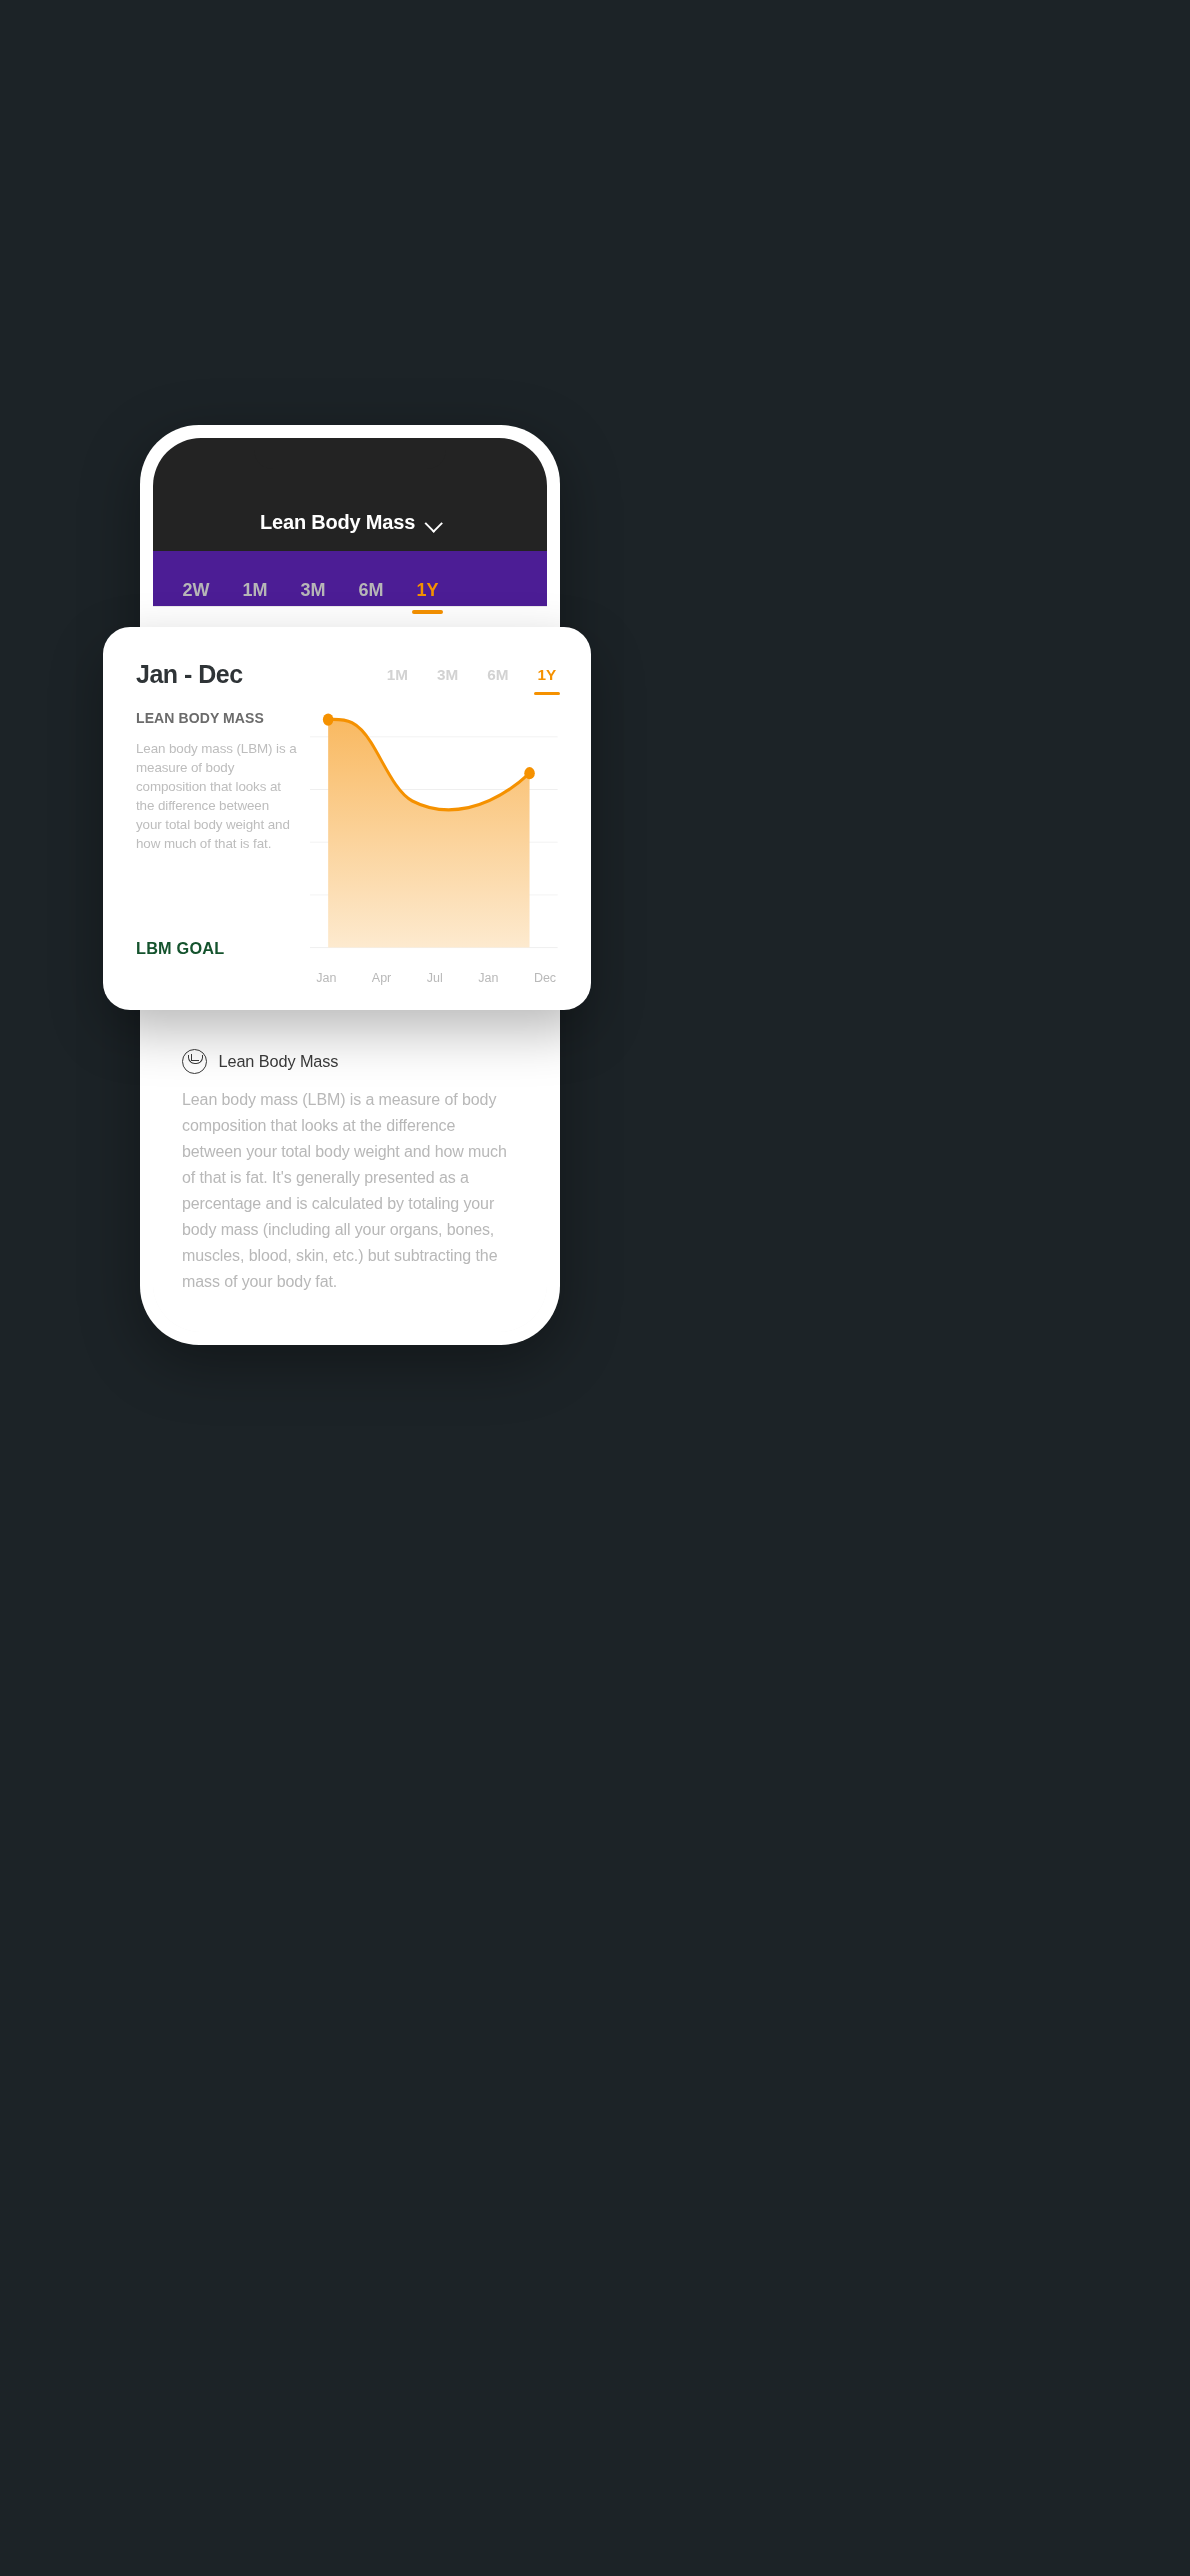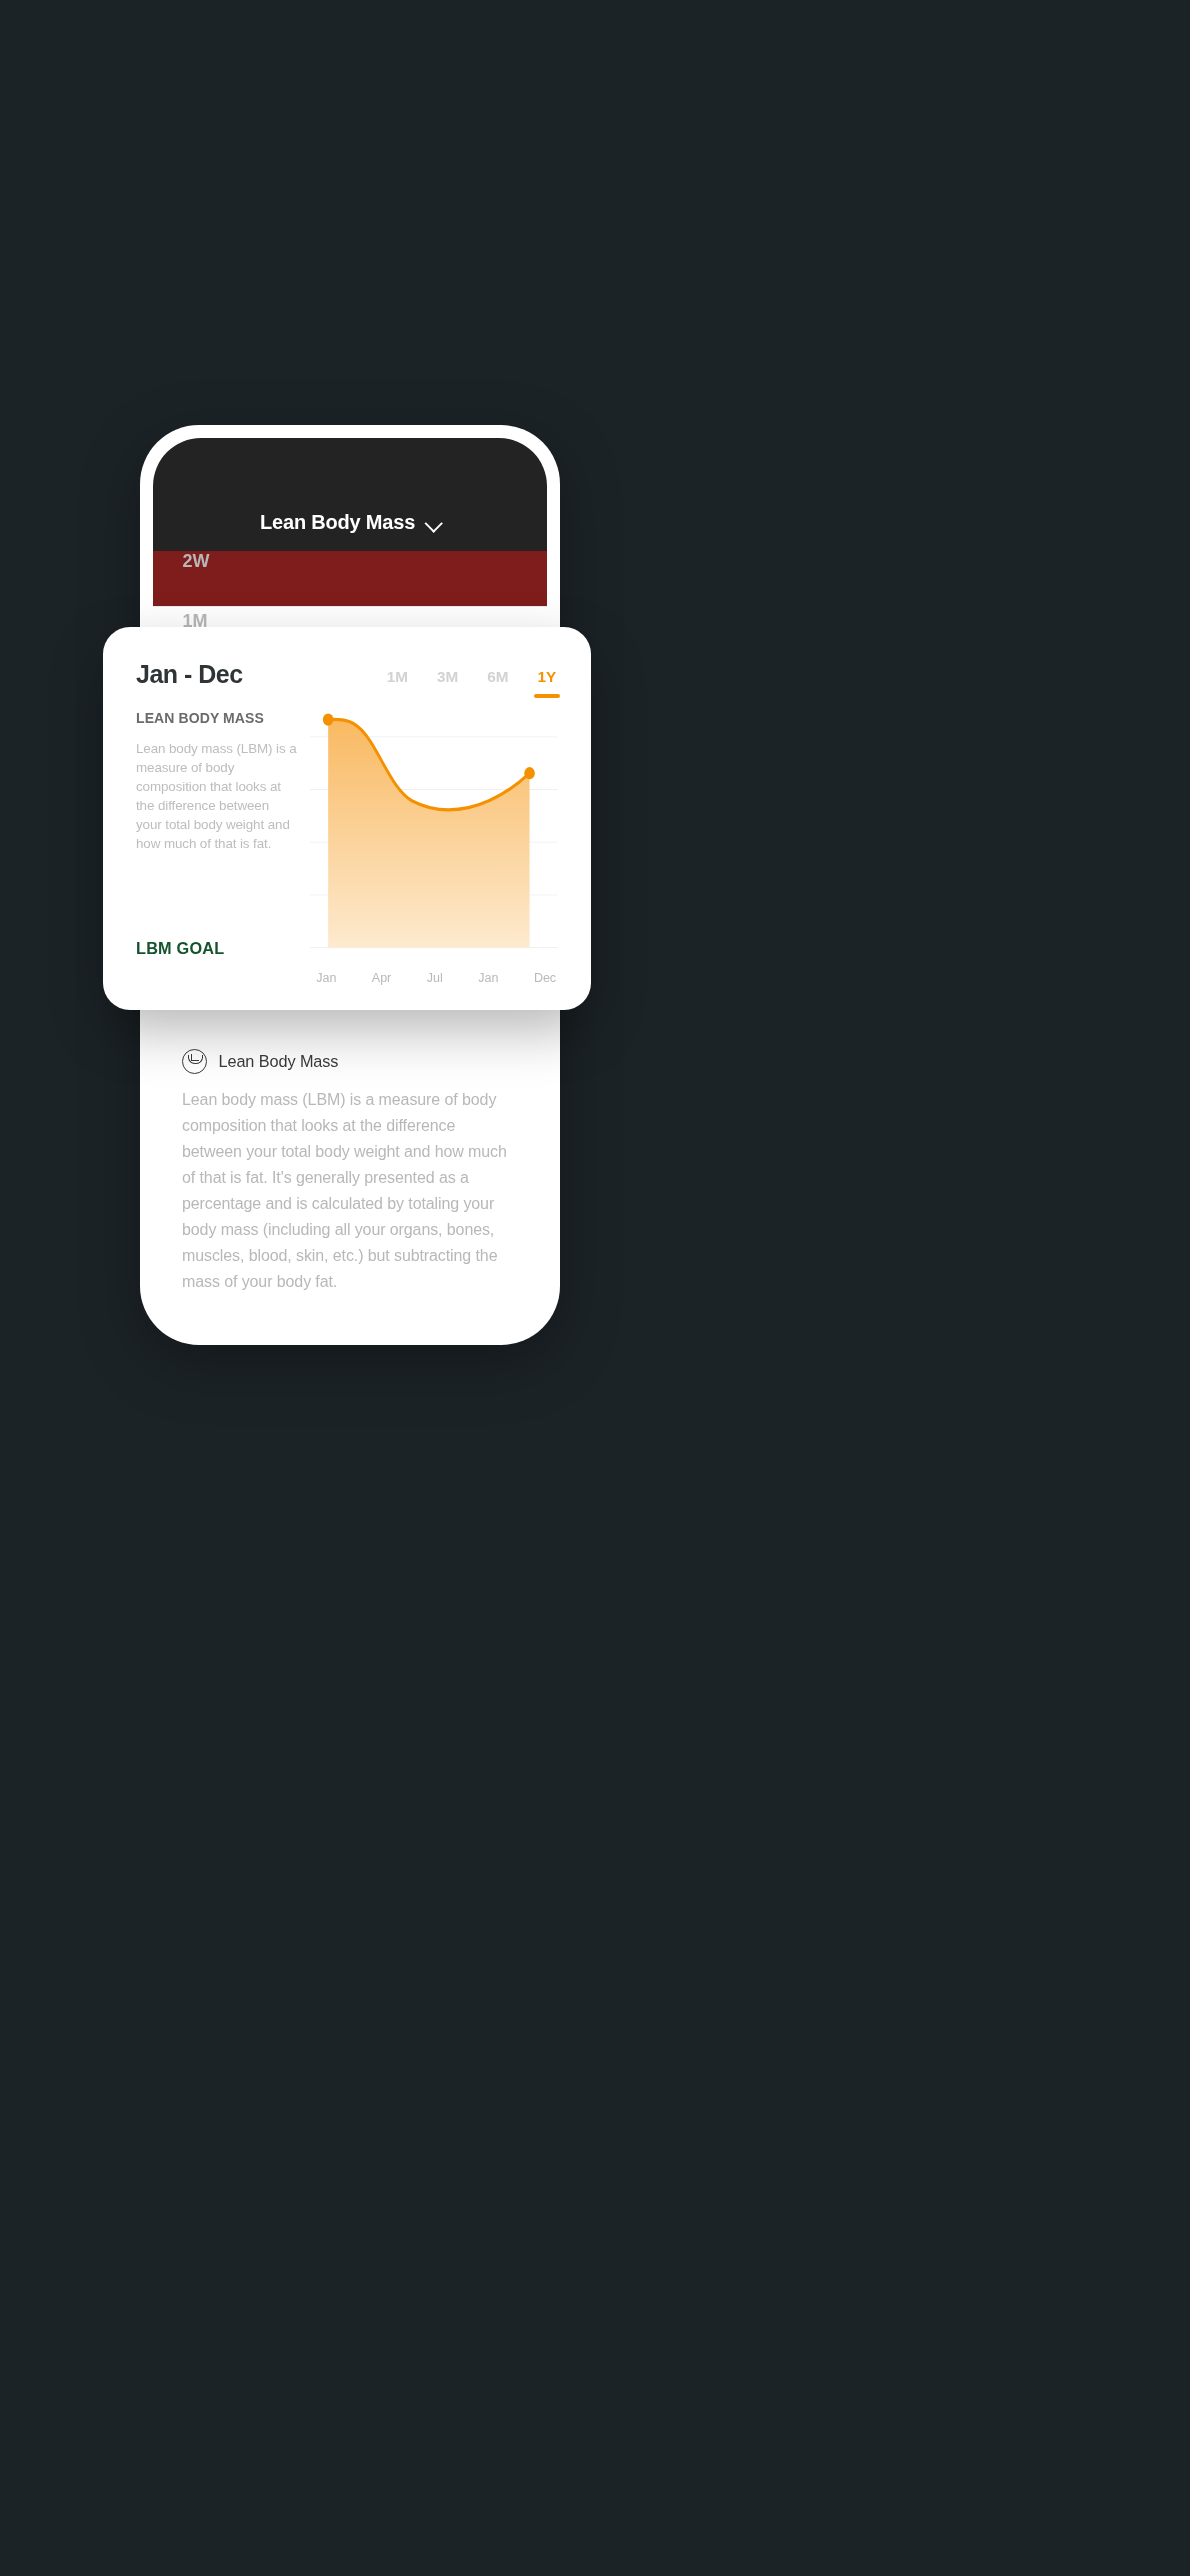--- a/index.html
+++ b/index.html
@@ -65,27 +65,26 @@
   .chev {
     display:inline-block;
     margin-left:11.5px;
     width:13.4px; height:13.4px;
     border-right:2.4px solid #fff;
     border-bottom:2.4px solid #fff;
     transform:translateY(-3.8px) rotate(45deg);
   }
   .range-bar {
     height:56px;
-    background:#7f1d1d;
+    background:#4c1d95;
     border-bottom:1px solid #eaeaea;
     display:flex;
-    align-items:flex-start;
+    align-items:flex-end;
     padding-left:29px;
     gap:33px;
-    flex-direction:column;
   }
   .range-tab {
     font-size:18px;
     color:#b7b7b7;
     font-weight:bold;
     position:relative;
     padding-bottom:5.8px;
   }
   .range-tab.active { color:#f59100; }
   .range-tab.active:after {
@@ -138,21 +137,21 @@
   .card {
     position:absolute;
     left:103px; top:627px;
     width:488px; height:383px;
     background:#ffffff;
     border-radius:27px;
     box-shadow:0 21px 53px rgba(0,0,0,0.28);
     padding:33px 33px 21px 33px;
   }
   .card-top {
-    display:flex; align-items:center; justify-content:space-between;
+    display:flex; align-items:flex-start; justify-content:space-between;
   }
   .card-title {
     font-size:25px; font-weight:bold; color:#2f3437; letter-spacing:-0.5px;
   }
   .card-tabs { display:flex; gap:29px; padding-top:5.8px; padding-right:1.9px; }
   .card-tab {
     font-size:15.3px; font-weight:bold; color:#d2d2d2; position:relative;
   }
   .card-tab.active { color:#f59100; }
   .card-tab.active:after {

